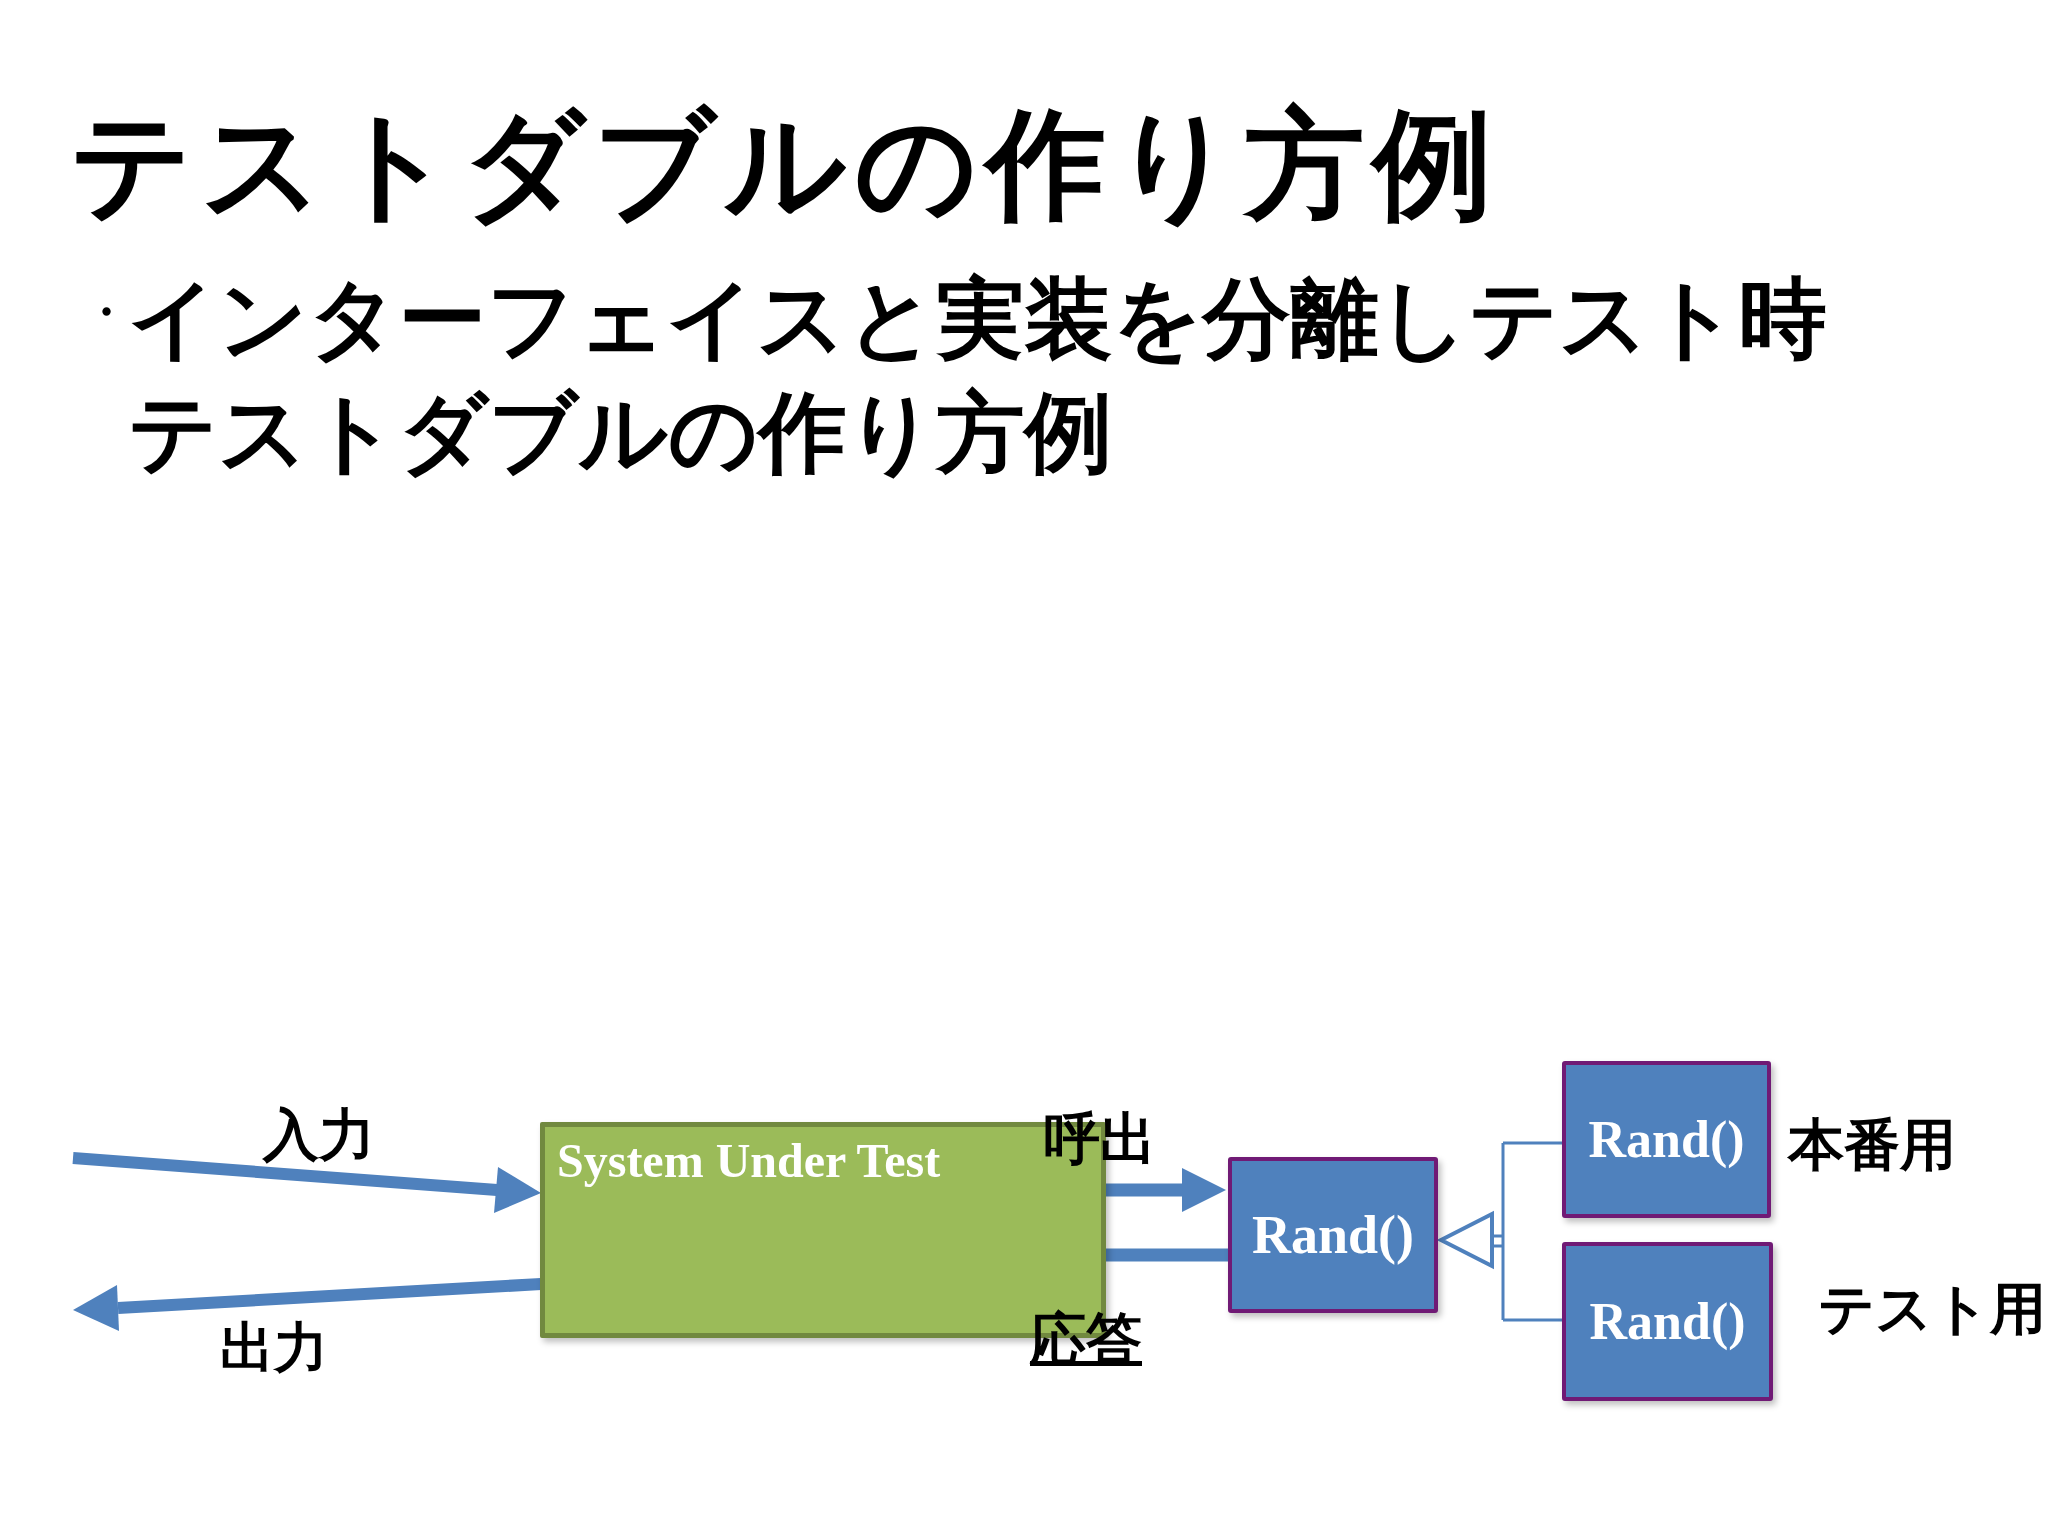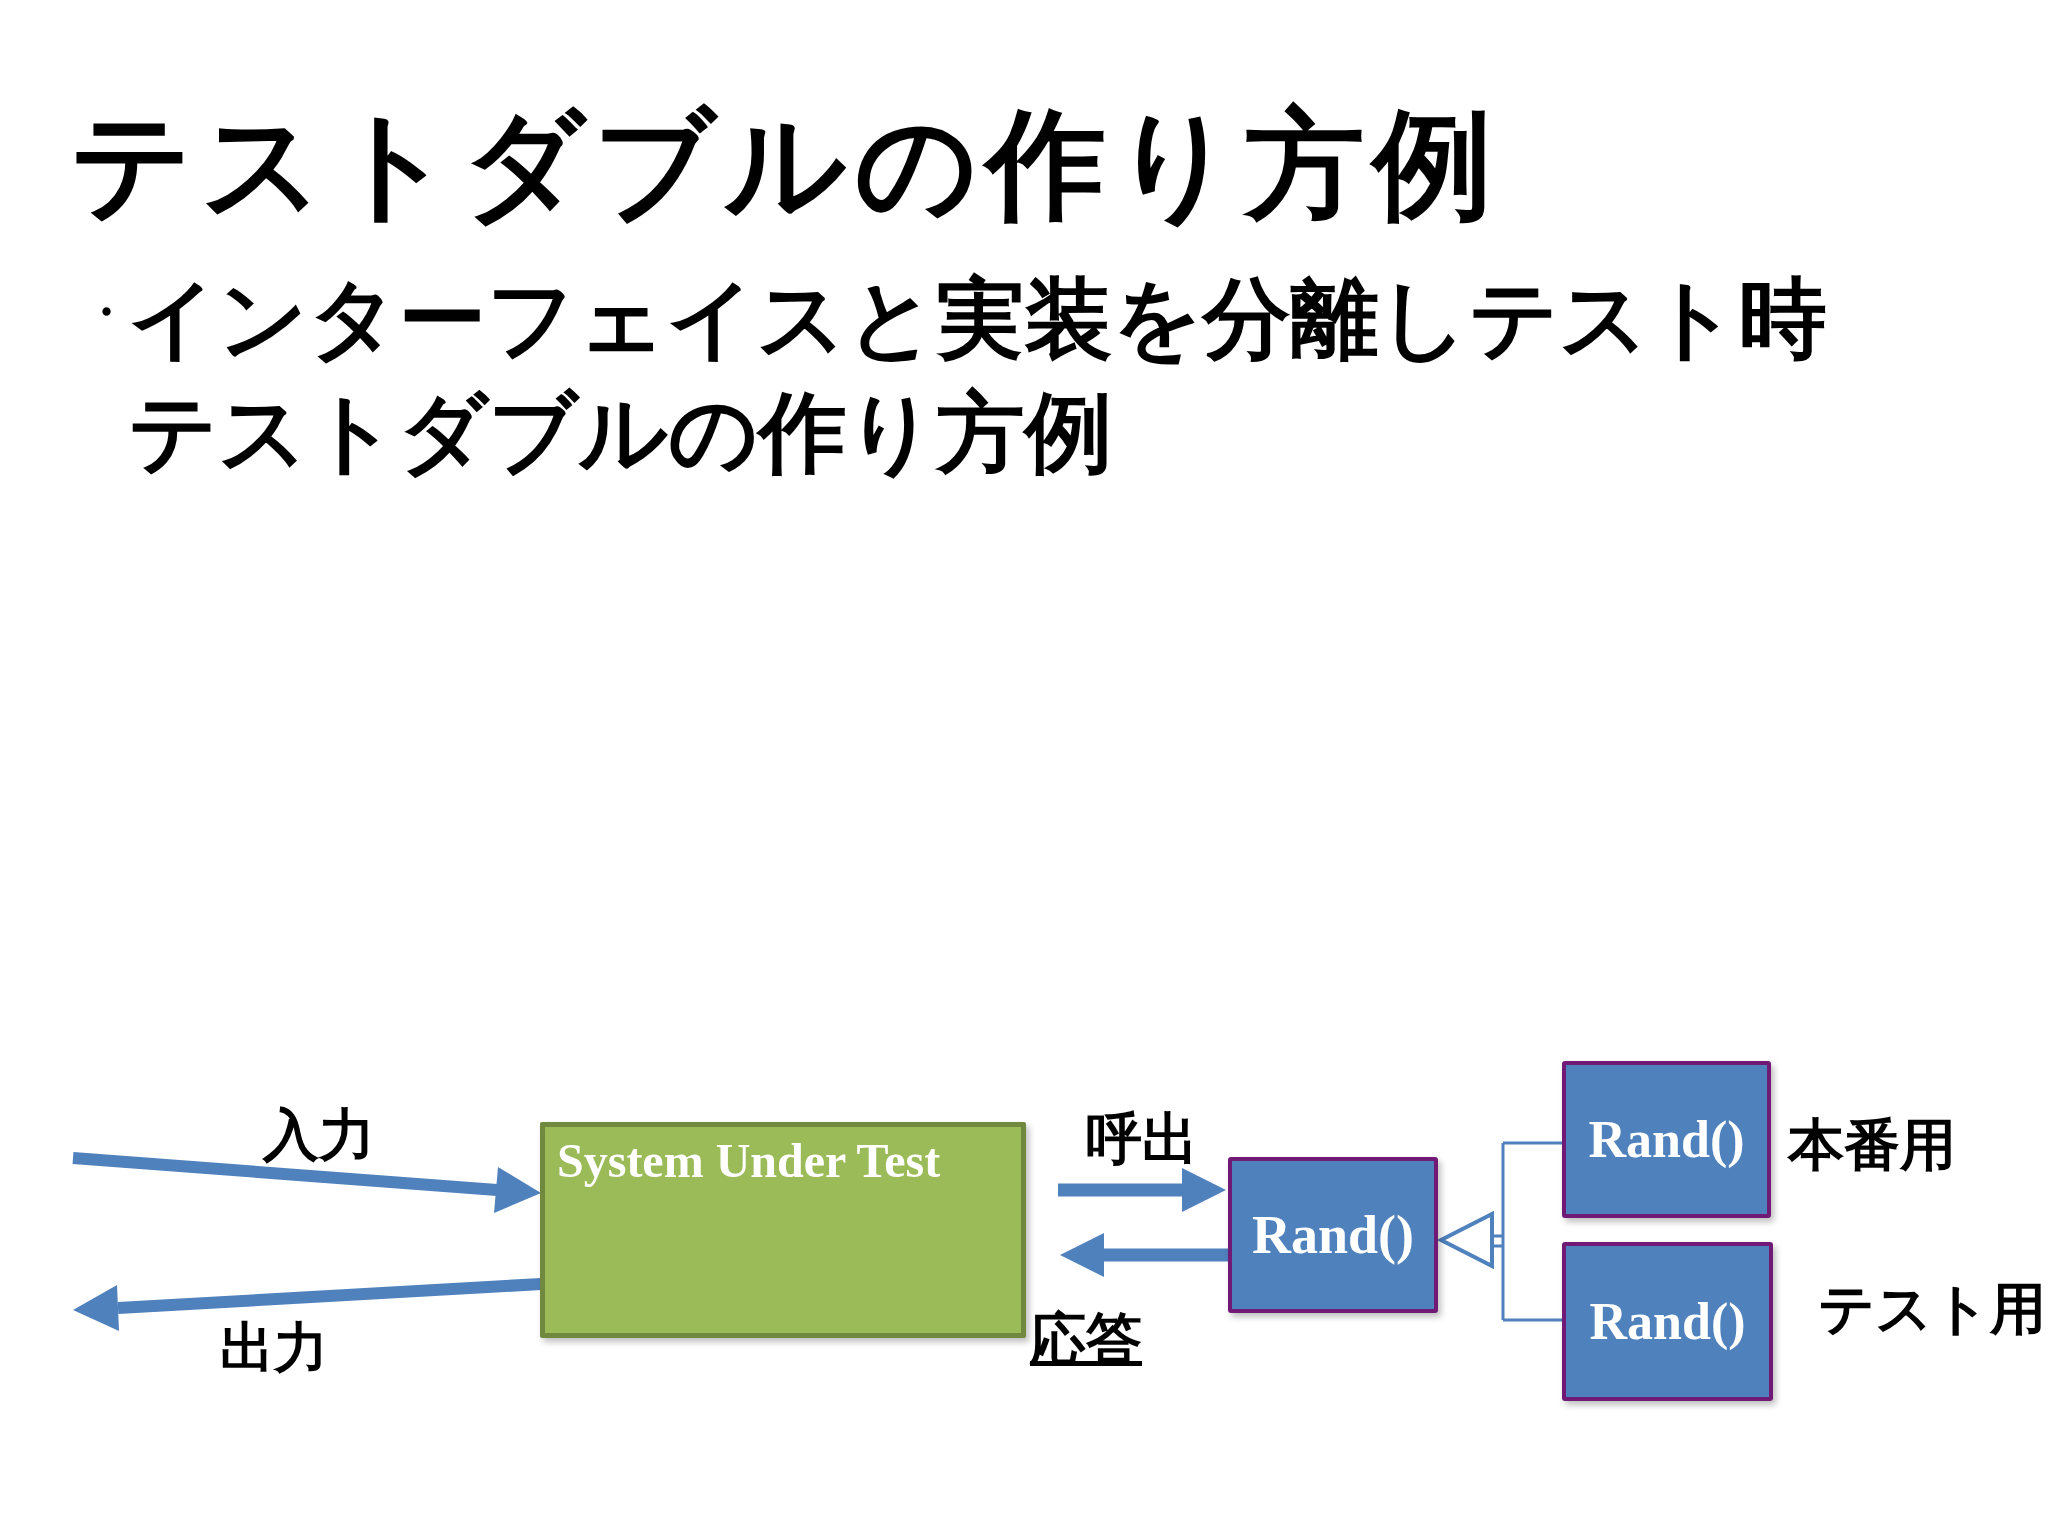--- a/index.html
+++ b/index.html
@@ -10,35 +10,35 @@
   .abs{position:absolute;white-space:nowrap;}
   .slide-title{
     left:70px;top:50px;font-size:120px;font-weight:bold;letter-spacing:8px;line-height:1.2;margin-top:44px;
   }
   .bullet-block{left:84px;top:256px;font-size:88px;font-weight:bold;line-height:114px;}
   .bullet-marker{display:inline-block;width:44px;font-size:44px;vertical-align:22px;}
   .bullet-line2{margin-left:44px;}
   .diagram-svg{position:absolute;left:0;top:0;}
   .dbox{position:absolute;box-sizing:border-box;box-shadow:3px 4px 6px rgba(0,0,0,0.25);}
   .sut-box{
-    left:540px;top:1122px;width:486px;height:216px;
+    left:540px;top:1122px;width:566px;height:216px;
     background:#9BBB59;border:5px solid #71893F;border-radius:2px;
     color:#fff;font-weight:bold;font-size:48px;padding:6px 0 0 12px;
   }
   .blue-box{
     background:#4F81BD;border:4px solid #701a75;border-radius:3px;
     color:#fff;font-weight:bold;display:flex;align-items:center;justify-content:center;
   }
   .iface-box{left:1228px;top:1157px;width:210px;height:156px;font-size:54px;}
   .prod-box{left:1562px;top:1061px;width:209px;height:157px;font-size:52px;}
   .test-box{left:1562px;top:1242px;width:211px;height:159px;font-size:52px;}
   .arrow-label{font-weight:bold;}
   .lbl-input{left:255px;top:1098px;font-size:56px;margin-left:8px;}
   .lbl-output{left:220px;top:1312px;font-size:54px;}
-  .lbl-call{left:1086px;top:1102px;font-size:56px;}
+  .lbl-call{left:1044px;top:1102px;font-size:56px;}
   .lbl-response{left:1030px;top:1302px;font-size:56px;text-decoration:underline;}
   .lbl-production{left:1788px;top:1108px;font-size:56px;}
   .lbl-test{left:1786px;top:1272px;font-size:56px;margin-left:32px;}
 </style>
 </head>
 <body>
 
 <div class="slide">
 
   <div class="abs slide-title">テストダブルの作り方例</div>

